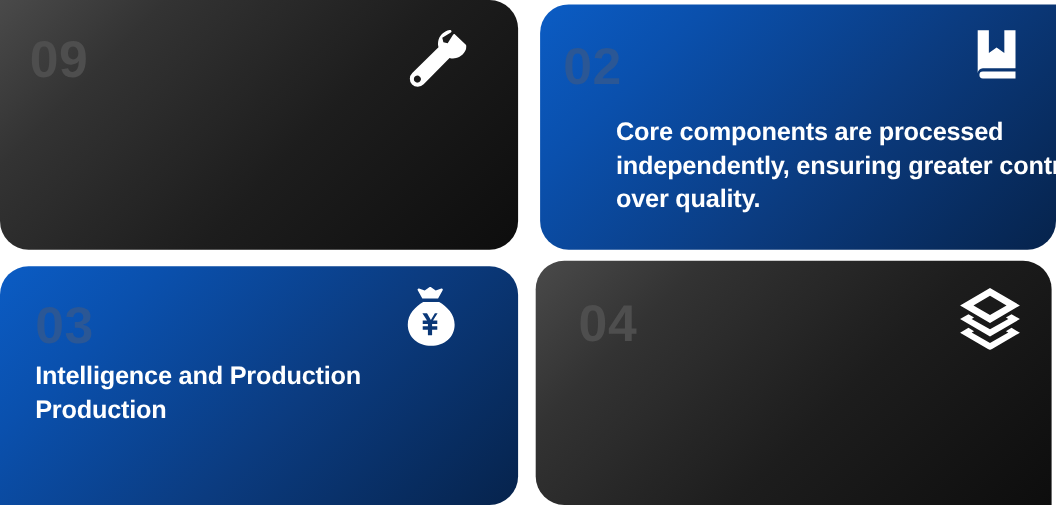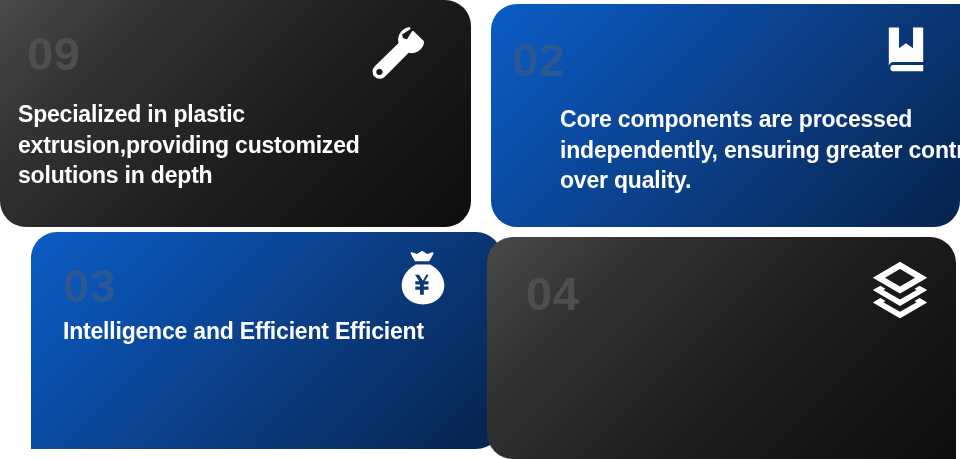--- a/index.html
+++ b/index.html
@@ -24,21 +24,21 @@
   .card {
     position: absolute;
     border-radius: 26px;
     overflow: hidden;
     box-sizing: border-box;
   }
 
   
   .card-1 { left: 0px;   top: 0px;   width: 471px; height: 227px; border-radius: 0 26px 26px 26px; }
   .card-2 { left: 491px; top: 4px;   width: 469px; height: 223px; border-radius: 26px 0 26px 26px; padding-left: 11px; }
-  .card-3 { left: 0px;   top: 232px; width: 471px; height: 217px; border-radius: 26px 26px 26px 0; margin-left: 31px; }
+  .card-3 { left: 0px;   top: 242px; width: 471px; height: 217px; border-radius: 26px 26px 26px 0; }
   .card-4 { left: 487px; top: 237px; width: 469px; height: 222px; border-radius: 26px 26px 0 26px; padding-left: 26px; }
 
   
   .theme-dark {
     background: linear-gradient(135deg, #4a4a4a 0%, #333333 22%, #1d1d1d 58%, #0d0d0d 100%);
   }
   .theme-blue {
     background: linear-gradient(135deg, #0b5cc4 0%, #0a50ad 22%, #0b3b7f 58%, #06234c 100%);
   }
 
@@ -86,42 +86,41 @@
 
   .card-icon svg { display: block; width: 100%; height: 100%; }
 </style>
 </head>
 <body>
 
 <div class="board">
 
   <div class="card card-1 theme-dark">
     <div class="card-number">09</div>
-    <div class="card-text">Specialized in plastic extrusion,providing customized solutions in depth</div>
     <span class="card-icon">
       <svg viewBox="0 0 64 64" xmlns="http://www.w3.org/2000/svg" aria-hidden="true">
         <path fill="#ffffff" d="M52.6 6.9c-.6-.6-1.6-.5-2 .3l-5.4 8.6-4.3-1.1-1.1-4.3 8.6-5.4c.8-.5.9-1.5.3-2-.4-.4-1-.5-1.5-.4-6 1.1-10.7 5.8-11.6 11.9-.3 1.9-.1 3.7.4 5.4L9.7 45.6a8.2 8.2 0 0 0-.2 11.5 8.2 8.2 0 0 0 11.6-.2l26-26.4c1.7.5 3.5.7 5.4.4 6-1 10.7-5.7 11.7-11.7.1-.6-.1-1.2-.5-1.6l-11.1-10.7zM17.6 53.9a3.5 3.5 0 1 1-4.9-4.9 3.5 3.5 0 0 1 4.9 4.9z"></path>
       </svg>
     </span>
   </div>
 
   <div class="card card-2 theme-blue">
     <div class="card-number">02</div>
     <div class="card-text">Core components are processed independently, ensuring greater control over quality.</div>
     <span class="card-icon">
       <svg viewBox="0 0 64 64" xmlns="http://www.w3.org/2000/svg" aria-hidden="true">
         <path fill="#ffffff" d="M10 2h13v26.5l9-6.5 9 6.5V2h13v44H16a6 6 0 0 0-6 6V2z"></path>
         <path fill="#ffffff" d="M16 50h38v8H16a4 4 0 0 1 0-8z"></path>
       </svg>
     </span>
   </div>
 
   <div class="card card-3 theme-blue">
     <div class="card-number">03</div>
-    <div class="card-text">Intelligence and Efficient Efficient</div>
+    <div class="card-text">Intelligence and Production Production</div>
     <span class="card-icon">
       <svg viewBox="0 0 64 64" xmlns="http://www.w3.org/2000/svg" aria-hidden="true">
         <path fill="#ffffff" d="M18.5 4.2c-.5-.9.3-1.9 1.3-1.6l5.7 1.8 4.6-3.1c.5-.4 1.3-.4 1.8 0l4.6 3.1 5.7-1.8c1-.3 1.8.7 1.3 1.6l-4.6 8.3H23.1L18.5 4.2z"></path>
         <path fill="#ffffff" d="M24 16c-7.8 4.6-15.5 12.1-15.5 22.9C8.5 51.5 18.9 60 32 60s23.5-8.5 23.5-21.1C55.5 28.1 47.8 20.6 40 16H24zm14.4 11.4-4.6 7.1h4.3v3.6h-5.2v2.2h5.2v3.6h-5.2v5.6h-4.2v-5.6h-5.2v-3.6h5.2v-2.2h-5.2v-3.6h4.3l-4.6-7.1h4.6l3.9 6.6 4-6.6h4.7z"></path>
       </svg>
     </span>
   </div>
 
   <div class="card card-4 theme-dark">
     <div class="card-number">04</div>

